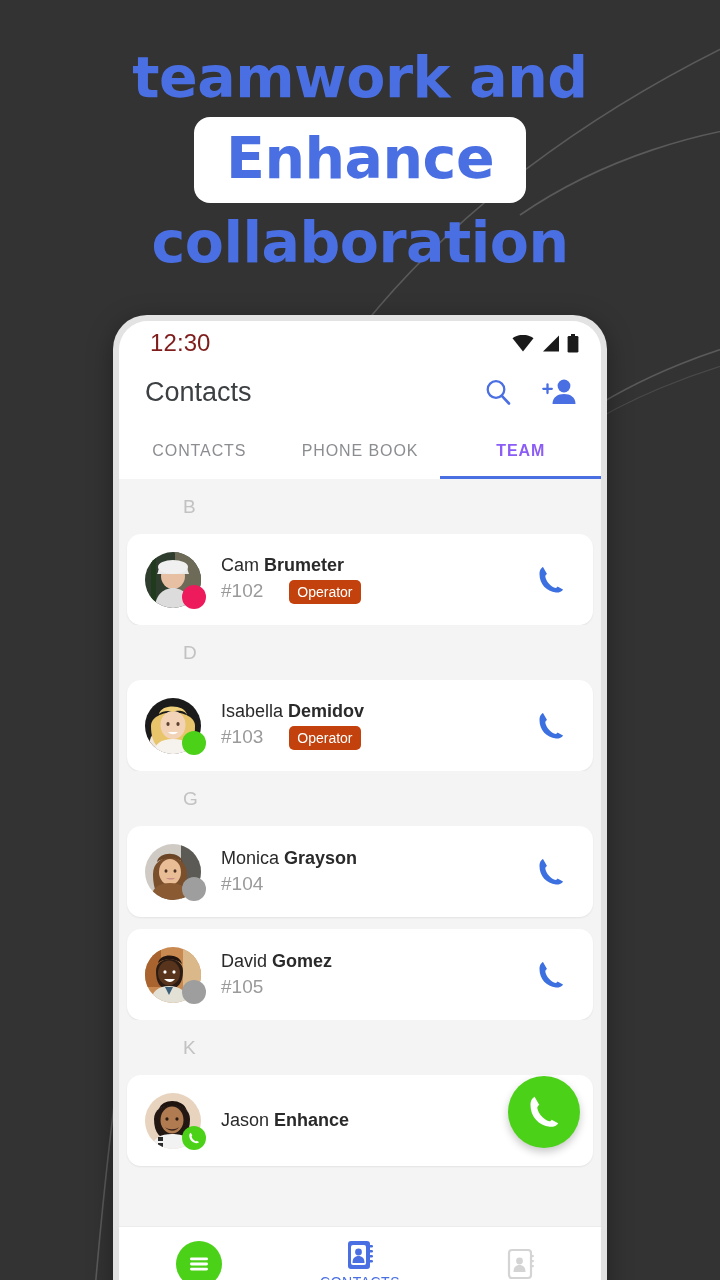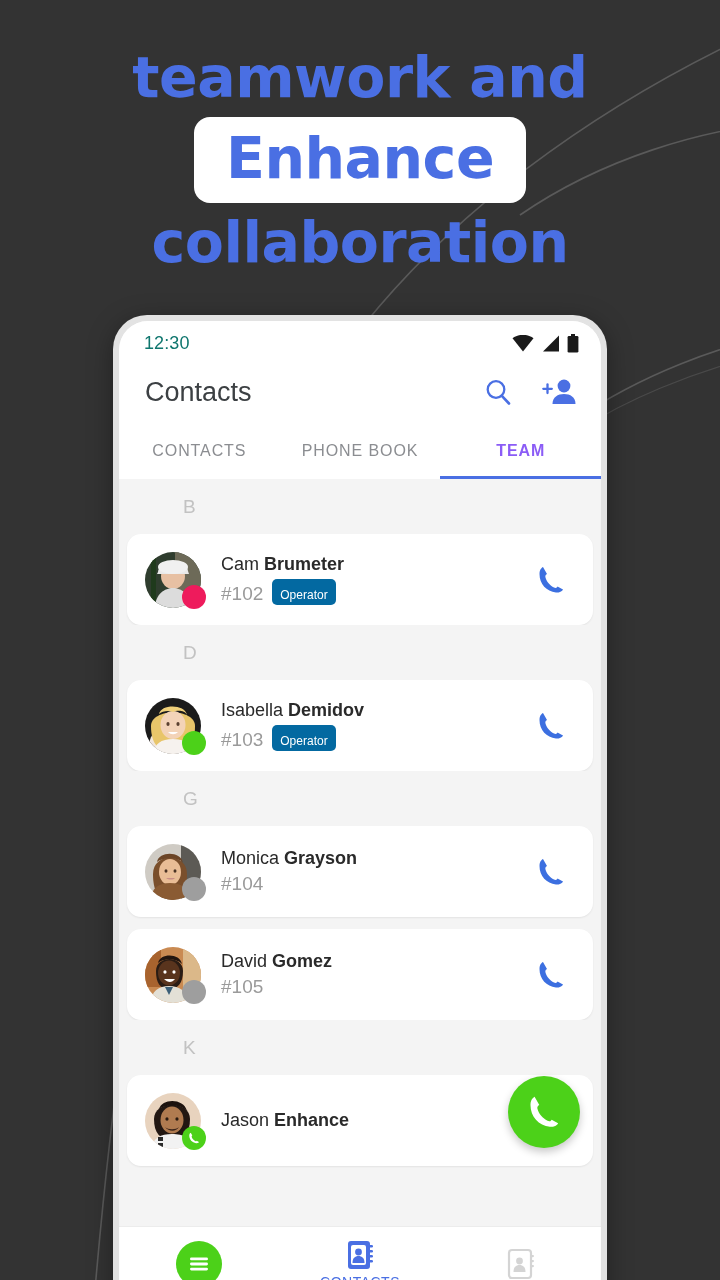--- a/index.html
+++ b/index.html
@@ -78,23 +78,24 @@
   
   .status-bar {
     height: 40px;
     background: #ffffff;
     display: flex;
     align-items: center;
     padding: 4px 22px 0 25px;
     flex: none;
   }
   .status-time {
-    font-size: 18px;
-    color: #0f766e;
+    font-size: 24px;
+    color: #7f1d1d;
     letter-spacing: .1px;
+    margin-left: 6px;
   }
   .status-icons {
     margin-left: auto;
     display: flex;
     align-items: center;
     gap: 7px;
   }
 
   
   .app-bar {
@@ -213,33 +214,33 @@
   }
   .contact-name {
     font-size: 18px;
     color: #2a2a2a;
     white-space: nowrap;
   }
   .contact-name .first { font-weight: 400; }
   .contact-name .last  { font-weight: 700; }
   .contact-sub {
     display: flex;
-    align-items: flex-end;
-    gap: 9px;
+    align-items: flex-start;
+    gap: 26px;
   }
   .contact-ext {
     font-size: 19px;
     color: #9a9a9a;
   }
   .role-badge {
-    background: #0369a1;
+    background: #c2410c;
     color: #ffffff;
-    font-size: 12px;
+    font-size: 14px;
     border-radius: 5px;
-    padding: 10px 8px 3px 8px;
+    padding: 4px 8px 3px 8px;
     line-height: 1.15;
     white-space: nowrap;
   }
   .call-action {
     margin-left: auto;
     width: 40px;
     height: 40px;
     display: flex;
     align-items: center;
     justify-content: center;

